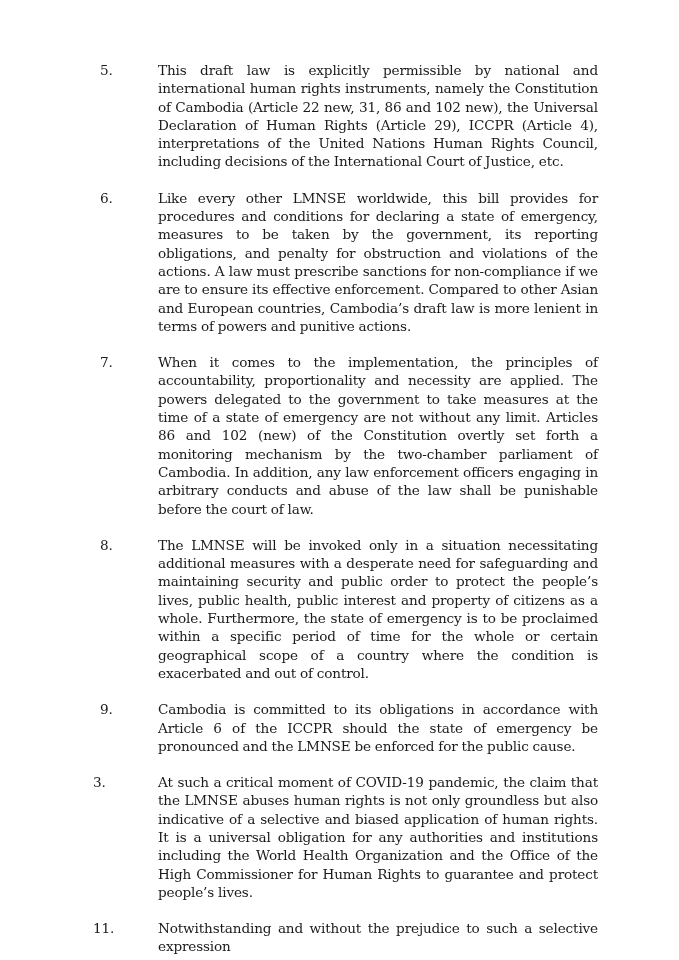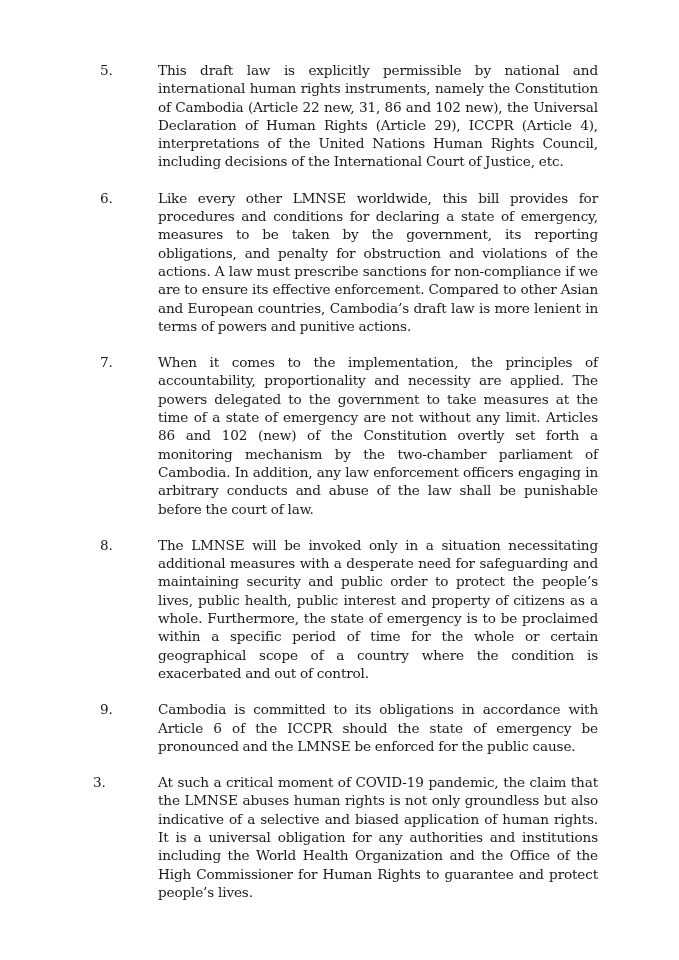--- a/index.html
+++ b/index.html
@@ -73,14 +73,18 @@
       <span class="text">The LMNSE will be invoked only in a situation necessitating additional measures with a desperate need for safeguarding and maintaining security and public order to protect the people’s lives, public health, public interest and property of citizens as a whole. Furthermore, the state of emergency is to be proclaimed within a specific period of time for the whole or certain geographical scope of a country where the condition is exacerbated and out of control.</span>
     </li>
     <li class="item">
       <span class="num">9.</span>
       <span class="text">Cambodia is committed to its obligations in accordance with Article 6 of the ICCPR should the state of emergency be pronounced and the LMNSE be enforced for the public cause.</span>
     </li>
     <li class="item">
       <span class="num wide">3.</span>
       <span class="text">At such a critical moment of COVID-19 pandemic, the claim that the LMNSE abuses human rights is not only groundless but also indicative of a selective and biased application of human rights. It is a universal obligation for any authorities and institutions including the World Health Organization and the Office of the High Commissioner for Human Rights to guarantee and protect people’s lives.</span>
     </li>
+    <li class="item">
+      <span class="num wide">11.</span>
+      <span class="text">Notwithstanding and without the prejudice to such a selective expression</span>
+    </li>
   </ol>
 </div>
 
 </body></html>

